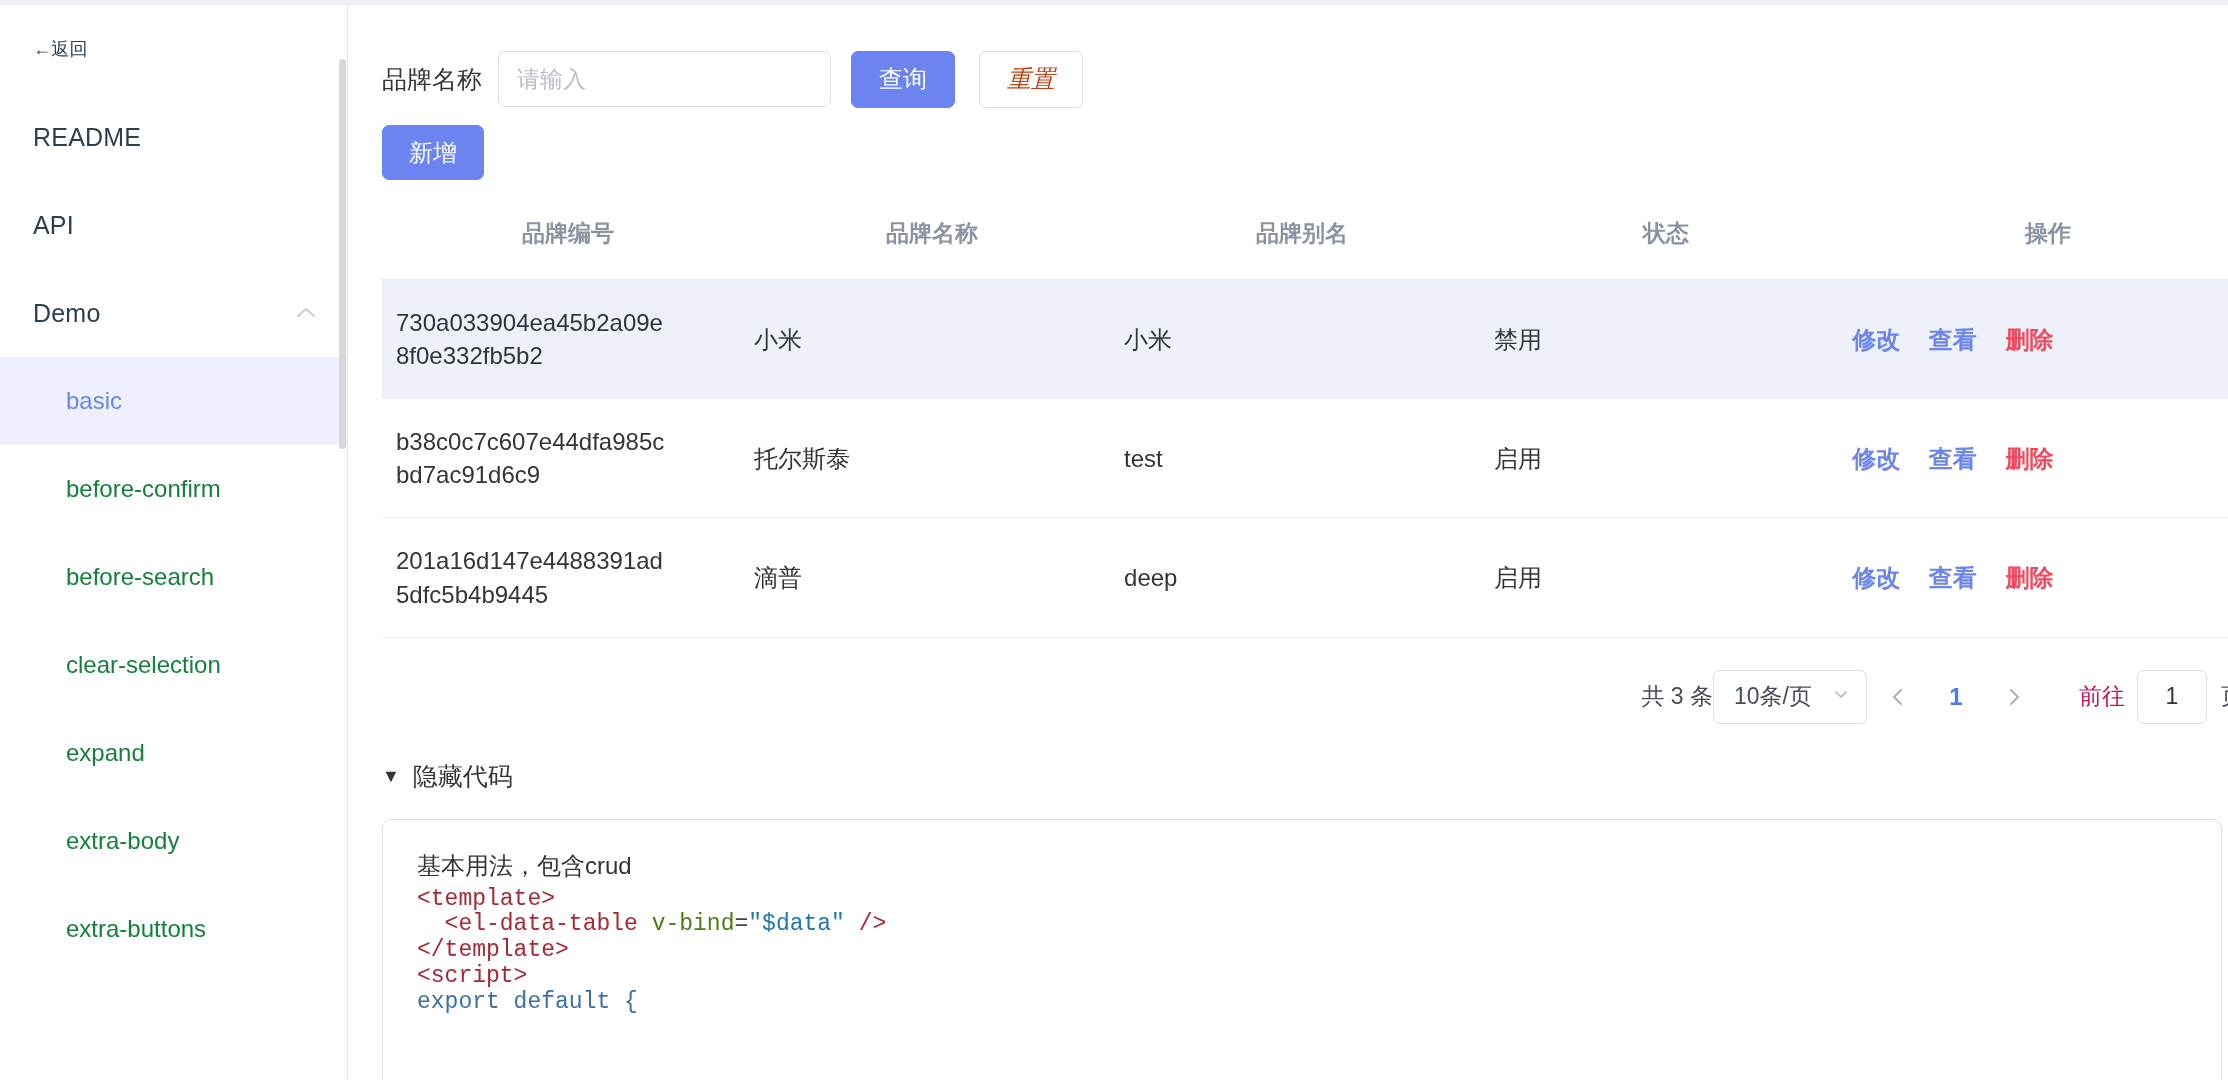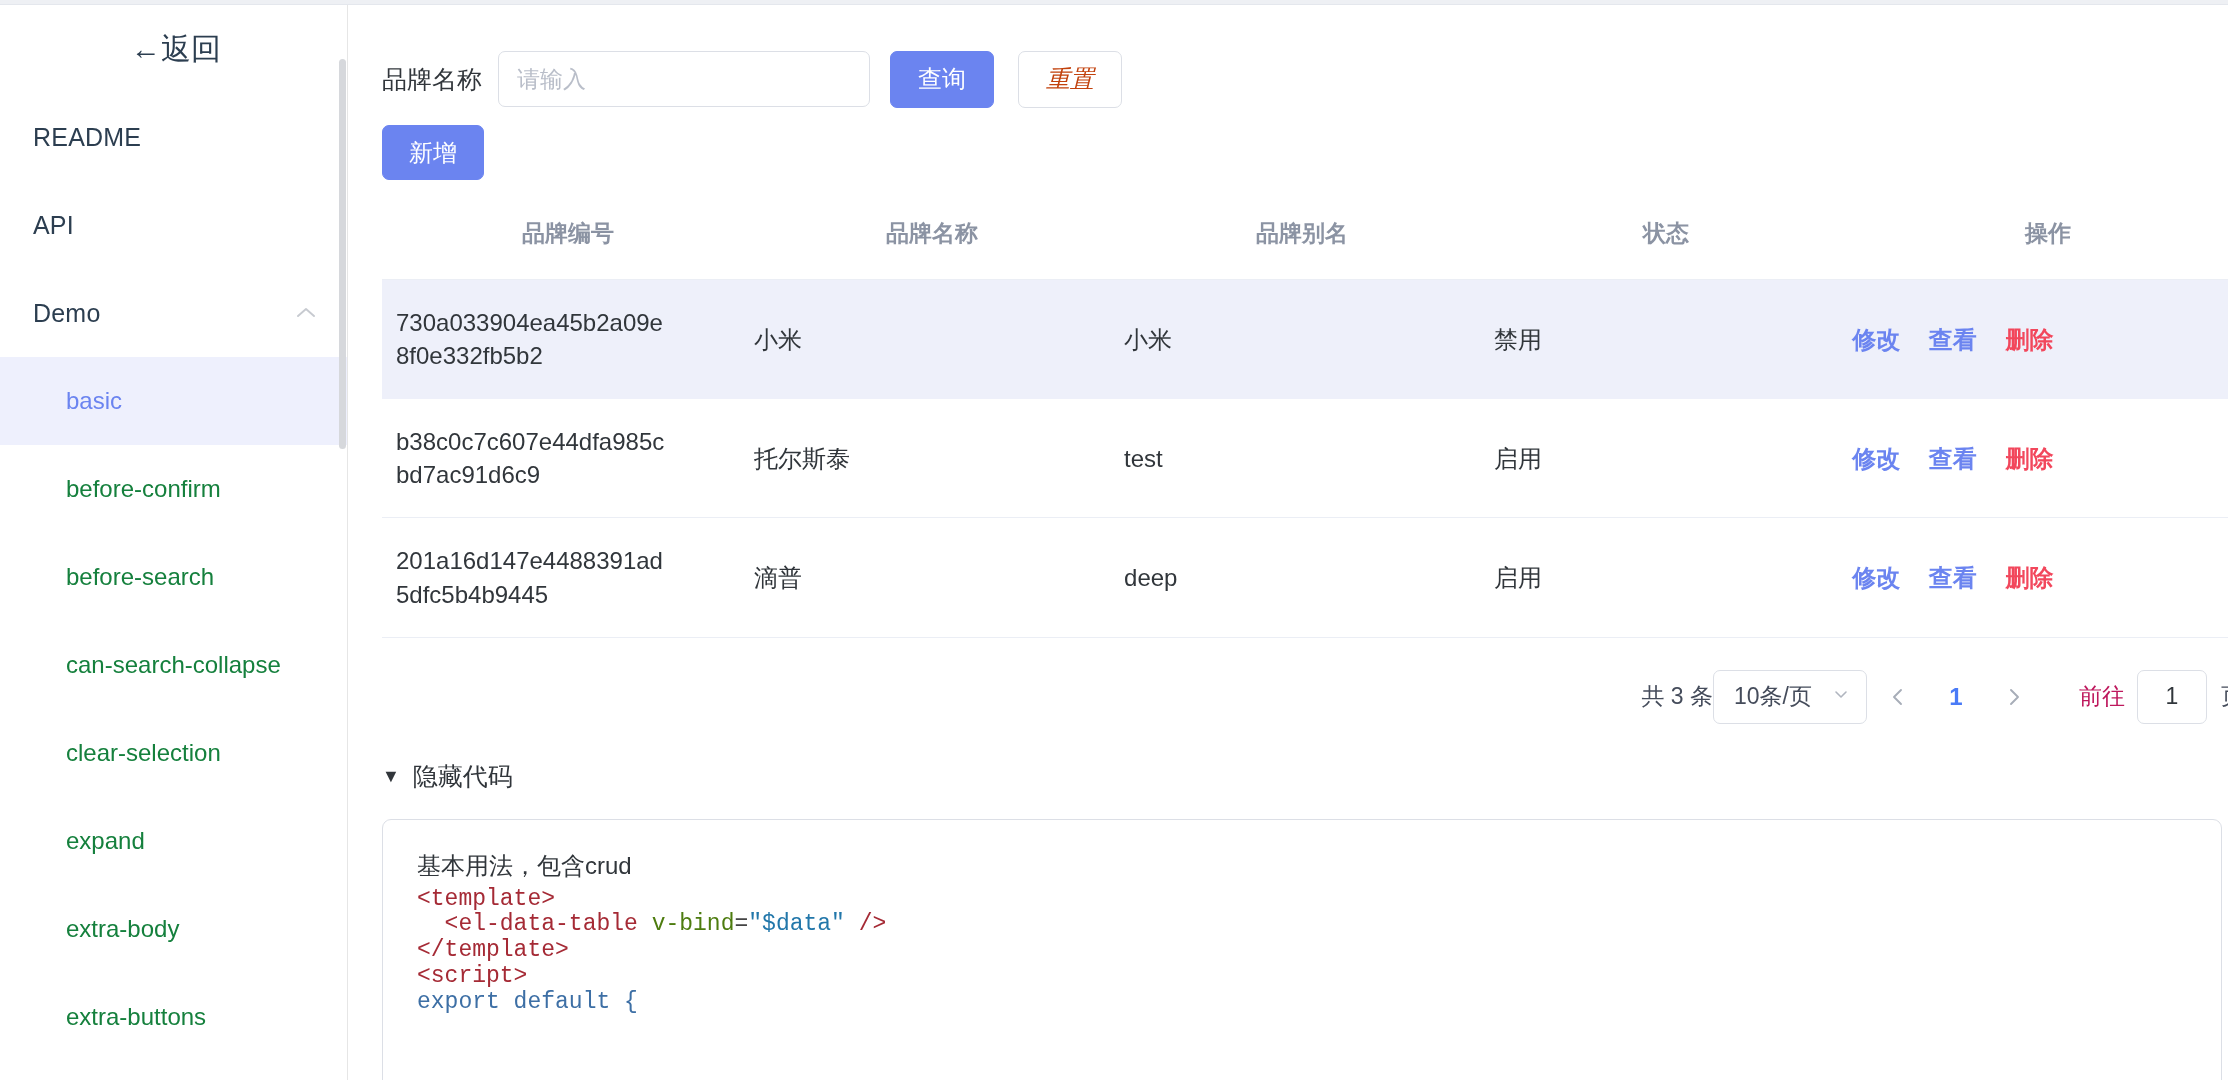--- a/index.html
+++ b/index.html
@@ -33,21 +33,21 @@
   }
   .side-item {
     height: 88px;
     display: flex; align-items: center;
     padding-left: 33px; padding-right: 28px;
     font-size: 25px;
     color: #2c3e50;
     cursor: pointer;
     letter-spacing: .2px;
   }
-  .side-item.back { font-size: 30px; justify-content: center; }
+  .side-item.back { font-size: 18px; }
   .side-item.group {
     justify-content: space-between;
   }
   .side-sub {
     height: 88px;
     display: flex; align-items: center;
     padding-left: 66px;
     font-size: 24px;
     color: #15803d;
     cursor: pointer;
@@ -89,21 +89,21 @@
     display: flex; align-items: center;
     padding: 44px 0 0 34px;
     height: 104px;
   }
   .sb-label {
     font-size: 25px; color: #31363b;
     margin-right: 16px;
     white-space: nowrap;
   }
   .sb-input {
-    width: 372px; height: 56px;
+    width: 333px; height: 56px;
     border: 1px solid #dcdfe6;
     border-radius: 7px;
     padding: 0 18px;
     font-size: 23px;
     color: #2c3e50;
     outline: none;
     background: #fff;
     font-family: inherit;
   }
   .sb-input::placeholder { color: #b9bec9; }
@@ -292,23 +292,20 @@
     </div>
 
     <div class="side-sub active">
       <span>basic</span>
     </div>
     <div class="side-sub">
       <span>before-confirm</span>
     </div>
     <div class="side-sub">
       <span>before-search</span>
-    </div>
-    <div class="side-sub">
-      <span>can-search-collapse</span>
     </div>
     <div class="side-sub">
       <span>clear-selection</span>
     </div>
     <div class="side-sub">
       <span>expand</span>
     </div>
     <div class="side-sub">
       <span>extra-body</span>
     </div>

